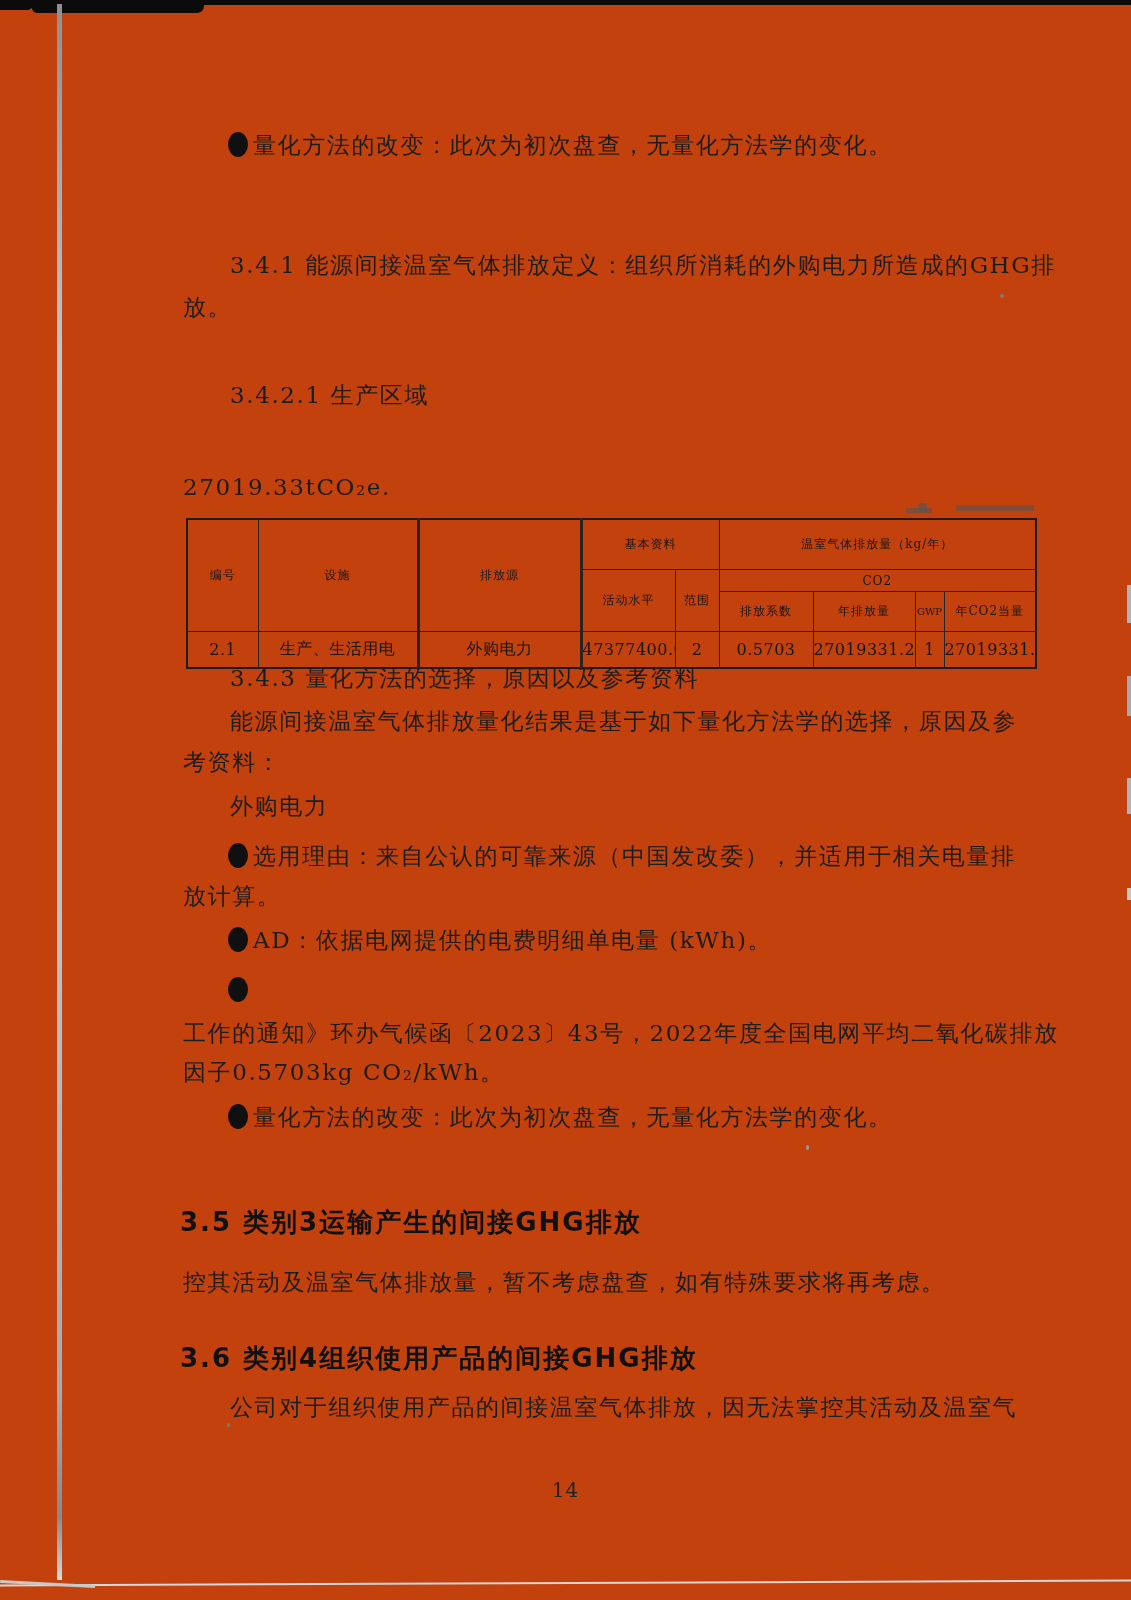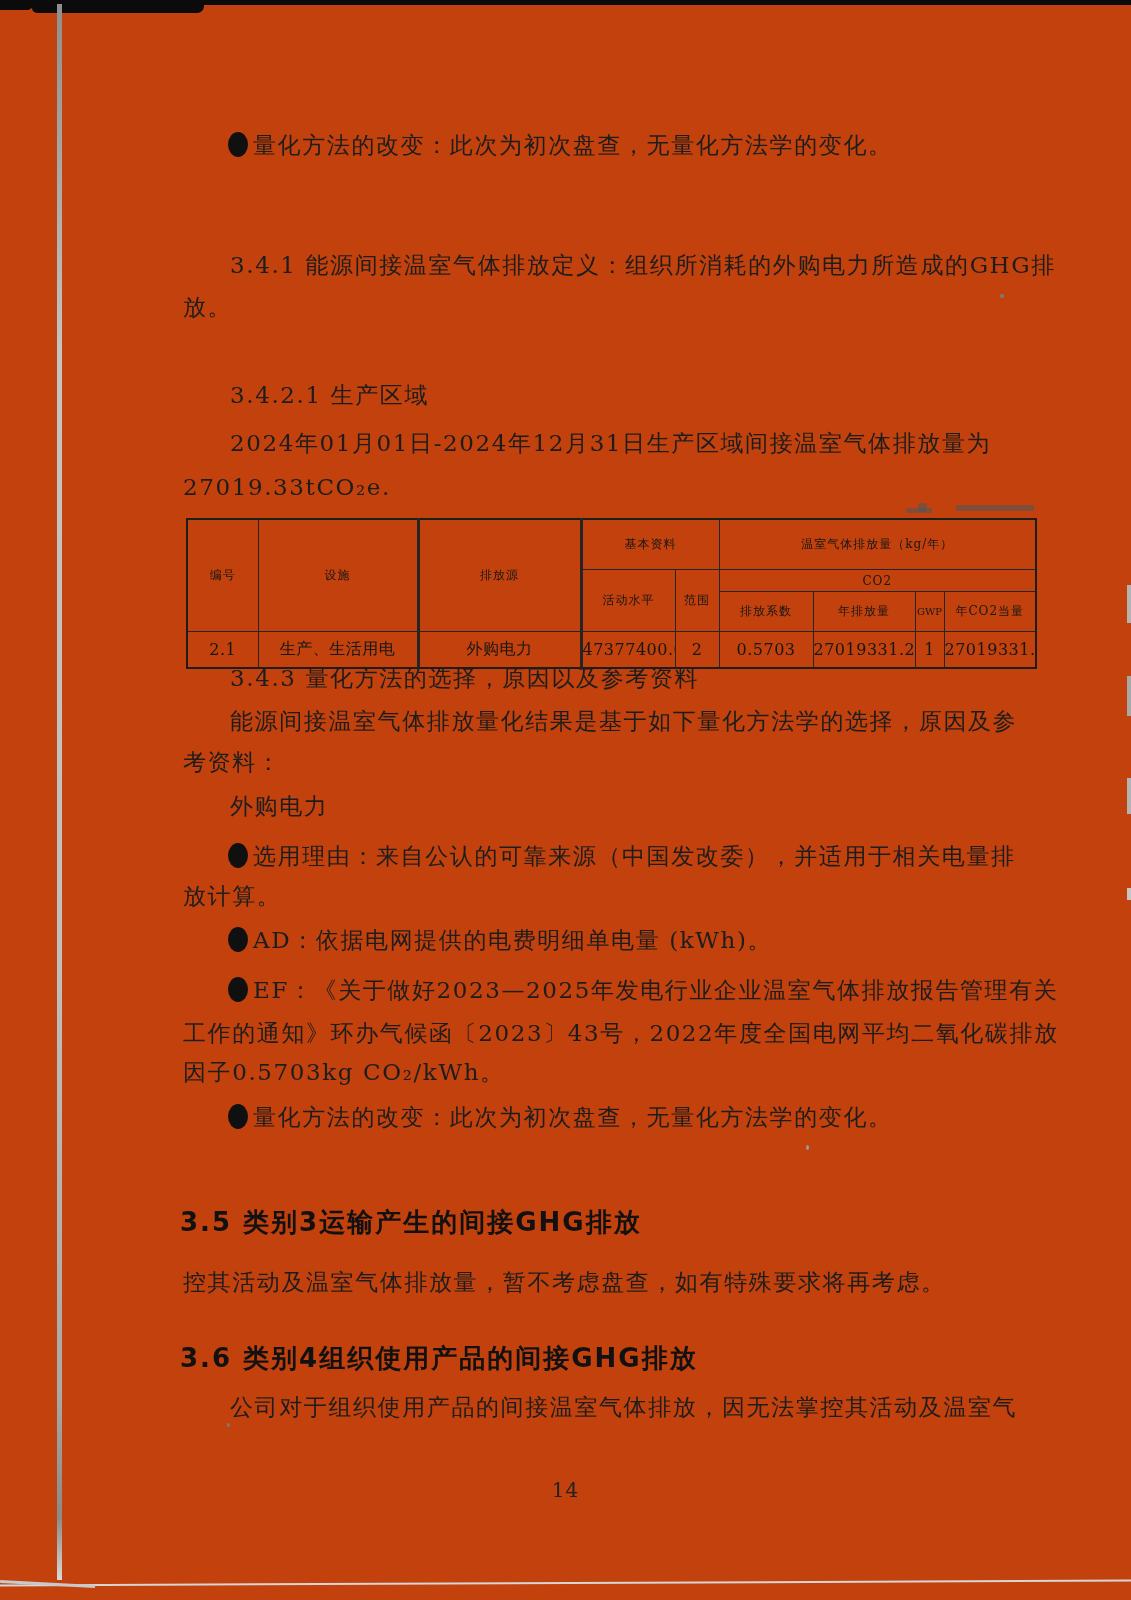--- a/index.html
+++ b/index.html
@@ -83,21 +83,20 @@
   <div class="speck p1"></div>
   <div class="speck p2"></div>
   <div class="speck p3"></div>
 
   <div class="line bline" style="top:129px"><span class="blt"></span><span>量化方法的改变：此次为初次盘查，无量化方法学的变化。</span></div>
 
 
   <div class="line indent" style="top:249px">3.4.1 能源间接温室气体排放定义：组织所消耗的外购电力所造成的GHG排</div>
   <div class="line flush" style="top:291px">放。</div>
   <div class="line indent" style="top:379px">3.4.2.1 生产区域</div>
-  <div class="line indent" style="top:427px">2024年01月01日-2024年12月31日生产区域间接温室气体排放量为</div>
   <div class="line flush" style="top:471px">27019.33tCO₂e.</div>
 
   <div class="tbl">
     <table>
       <colgroup>
         <col style="width:71px">
           <col style="width:160px">
           <col style="width:163px">
         <col style="width:94px">
           <col style="width:44px">
@@ -143,21 +142,21 @@
   <div class="line indent" style="top:662px">3.4.3 量化方法的选择，原因以及参考资料</div>
   <div class="line indent" style="top:705px">能源间接温室气体排放量化结果是基于如下量化方法学的选择，原因及参</div>
   <div class="line flush" style="top:746px">考资料：</div>
   <div class="line indent" style="top:790px">外购电力</div>
 
   <div class="line bline" style="top:840px"><span class="blt"></span><span>选用理由：来自公认的可靠来源（中国发改委），并适用于相关电量排</span></div>
   <div class="line flush" style="top:880px">放计算。</div>
 
   <div class="line bline" style="top:924px"><span class="blt"></span><span>AD：依据电网提供的电费明细单电量 (kWh)。</span></div>
 
-  <div class="line bline" style="top:974px"><span class="blt"></span><span>EF：《关于做好2023—2025年发电行业企业温室气体排放报告管理有关</span></div>
+  <div class="line bline" style="top:974px"><span class="blt"></span></div>
   <div class="line flush" style="top:1017px">工作的通知》环办气候函〔2023〕43号，2022年度全国电网平均二氧化碳排放</div>
   <div class="line flush" style="top:1056px">因子0.5703kg CO₂/kWh。</div>
 
   <div class="line bline" style="top:1101px"><span class="blt"></span><span>量化方法的改变：此次为初次盘查，无量化方法学的变化。</span></div>
 
   <div class="heading" style="top:1205px">3.5 类别3运输产生的间接GHG排放</div>
   <div class="line flush" style="top:1266px">控其活动及温室气体排放量，暂不考虑盘查，如有特殊要求将再考虑。</div>
 
   <div class="heading" style="top:1341px">3.6 类别4组织使用产品的间接GHG排放</div>
   <div class="line indent" style="top:1391px">公司对于组织使用产品的间接温室气体排放，因无法掌控其活动及温室气</div>

